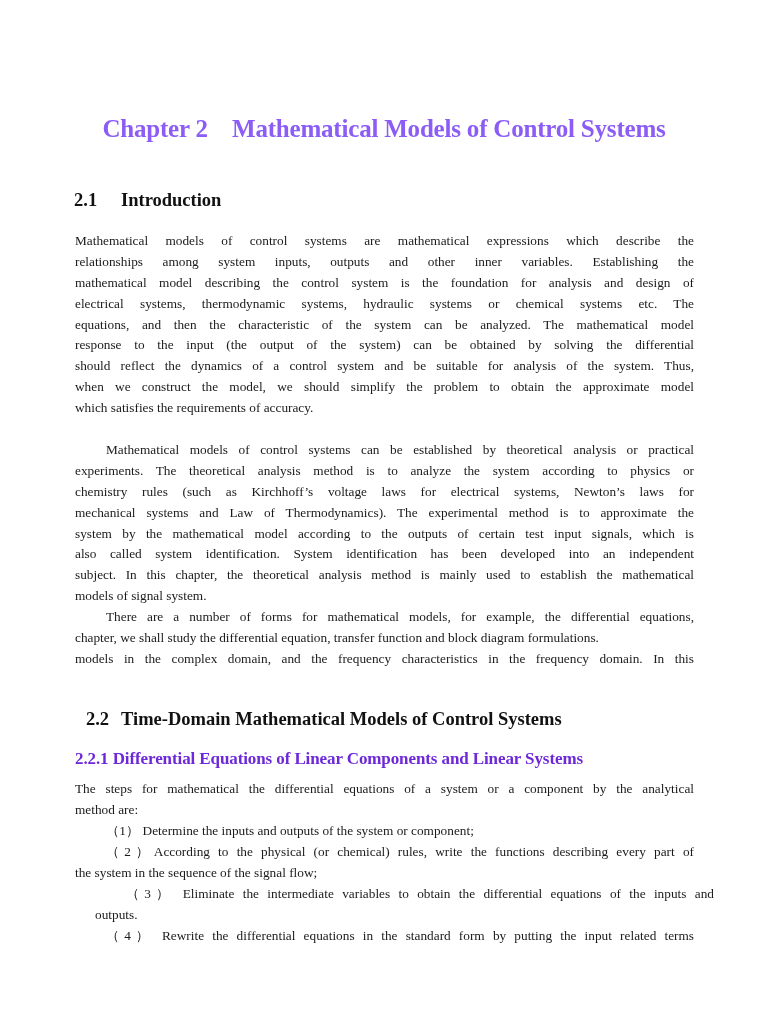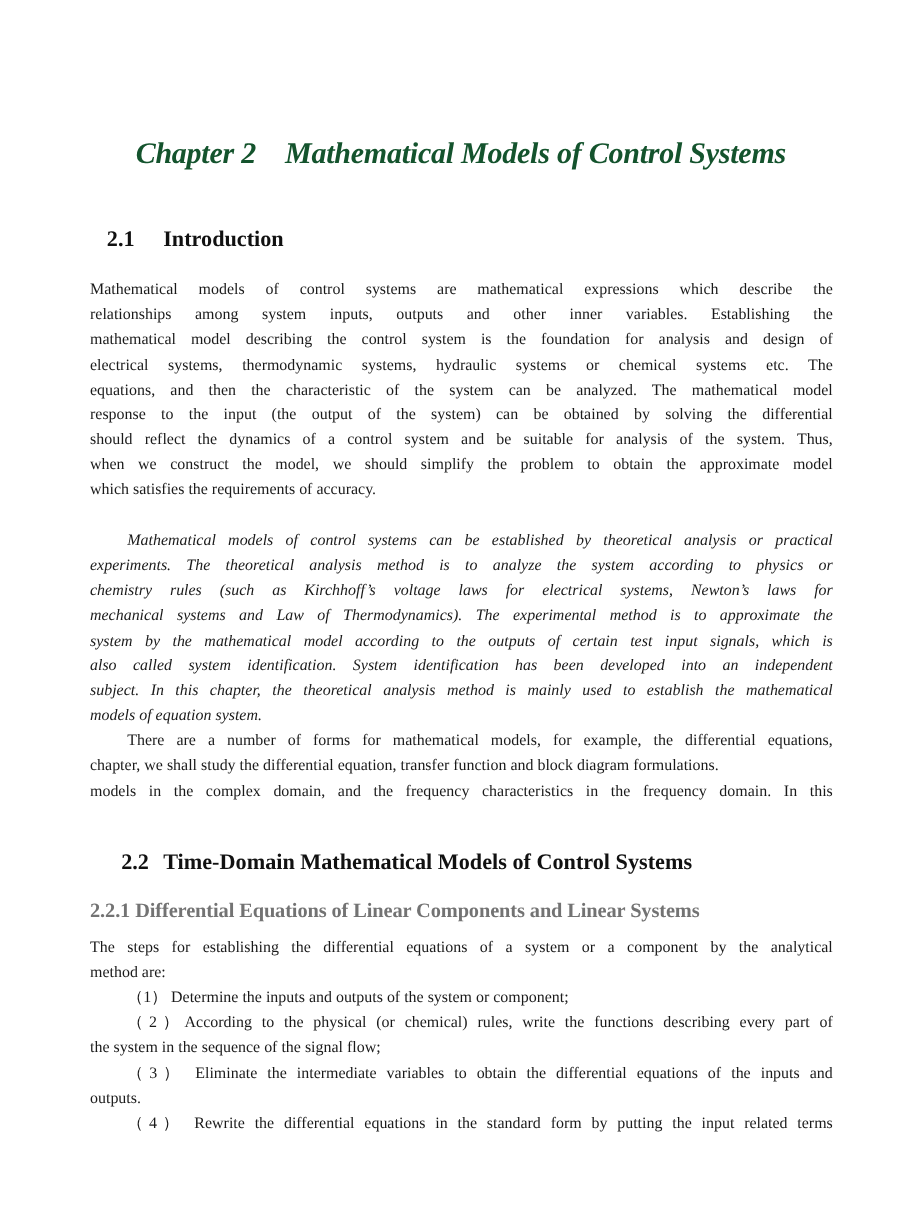--- a/index.html
+++ b/index.html
@@ -25,41 +25,40 @@
     .chapter-title {
       position: absolute;
       left: 0;
       width: 768px;
       top: 112px;
       text-align: center;
       font-weight: bold;
       font-size: 25px;
       line-height: 34px;
       letter-spacing: -0.2px;
-      color: #14532d;
+      color: #8b5cf6;
       white-space: pre;
-      font-style: italic;
     }
     .h2 {
       position: absolute;
-      left: 89px;
+      left: 74px;
       font-weight: bold;
       font-size: 18.5px;
       line-height: 24px;
       color: #111;
       white-space: pre;
     }
     .h2 .num { display: inline-block; width: 47px; }
     .h3 {
       position: absolute;
       left: 75px;
       font-weight: bold;
       font-size: 17px;
       line-height: 22px;
-      color: #737373;
+      color: #6d28d9;
       letter-spacing: -0.1px;
       white-space: nowrap;
     }
     .para {
       position: absolute;
       left: 75px;
       width: 619px;
       font-size: 13.3px;
       line-height: 20.9px;
       text-align: justify;
@@ -95,56 +94,56 @@
     <span class="line">relationships among system inputs, outputs and other inner variables. Establishing the</span>
     <span class="line">mathematical model describing the control system is the foundation for analysis and design of</span>
     <span class="line">electrical systems, thermodynamic systems, hydraulic systems or chemical systems etc. The</span>
     <span class="line">equations, and then the characteristic of the system can be analyzed. The mathematical model</span>
     <span class="line">response to the input (the output of the system) can be obtained by solving the differential</span>
     <span class="line">should reflect the dynamics of a control system and be suitable for analysis of the system. Thus,</span>
     <span class="line">when we construct the model, we should simplify the problem to obtain the approximate model</span>
     <span class="line last">which satisfies the requirements of accuracy.</span>
   </div>
 
-  <div class="para" style="top:440px;font-style:italic;">
+  <div class="para" style="top:440px;">
     <span class="line indent">Mathematical models of control systems can be established by theoretical analysis or practical</span>
     <span class="line">experiments. The theoretical analysis method is to analyze the system according to physics or</span>
     <span class="line">chemistry rules (such as Kirchhoff’s voltage laws for electrical systems, Newton’s laws for</span>
     <span class="line">mechanical systems and Law of Thermodynamics). The experimental method is to approximate the</span>
     <span class="line">system by the mathematical model according to the outputs of certain test input signals, which is</span>
     <span class="line">also called system identification. System identification has been developed into an independent</span>
     <span class="line">subject. In this chapter, the theoretical analysis method is mainly used to establish the mathematical</span>
-    <span class="line last">models of equation system.</span>
+    <span class="line last">models of signal system.</span>
   </div>
 
   <div class="para" style="top:607px;">
     <span class="line indent">There are a number of forms for mathematical models, for example, the differential equations,</span>
     <span class="line last">chapter, we shall study the differential equation, transfer function and block diagram formulations.</span>
     <span class="line">models in the complex domain, and the frequency characteristics in the frequency domain. In this</span>
   </div>
 
   <div class="h2" style="top:707px;text-align:center;"><span class="num">2.2</span><span>Time-Domain Mathematical Models of Control Systems</span></div>
 
   <div class="h3" style="top:748px;">2.2.1 Differential Equations of Linear Components and Linear Systems</div>
 
   <div class="para" style="top:779px;">
-    <span class="line">The steps for establishing the differential equations of a system or a component by the analytical</span>
+    <span class="line">The steps for mathematical the differential equations of a system or a component by the analytical</span>
     <span class="line last">method are:</span>
   </div>
 
   <div class="para" style="top:821px;">
     <span class="line last indent">（1） Determine the inputs and outputs of the system or component;</span>
   </div>
 
   <div class="para" style="top:842px;">
     <span class="line indent">（2）According to the physical (or chemical) rules, write the functions describing every part of</span>
     <span class="line last">the system in the sequence of the signal flow;</span>
   </div>
 
-  <div class="para" style="top:884px;">
+  <div class="para" style="top:884px;margin-left:20px;">
     <span class="line indent">（3） Eliminate the intermediate variables to obtain the differential equations of the inputs and</span>
     <span class="line last">outputs.</span>
   </div>
 
   <div class="para" style="top:926px;">
     <span class="line indent">（4） Rewrite the differential equations in the standard form by putting the input related terms</span>
   </div>
 
 </div>
 

